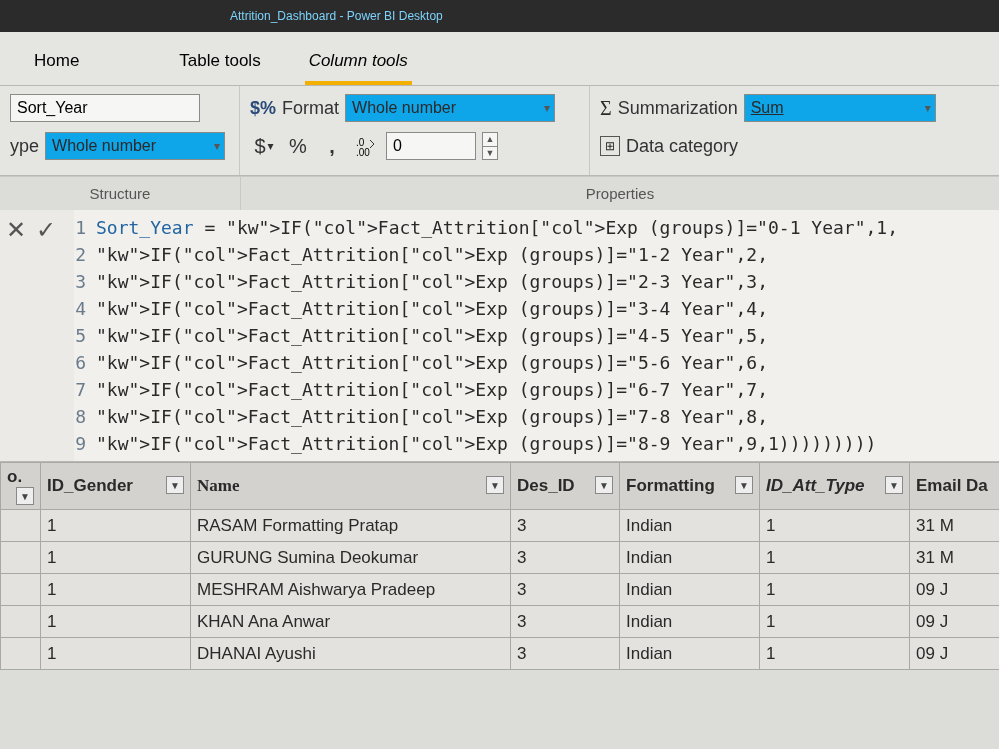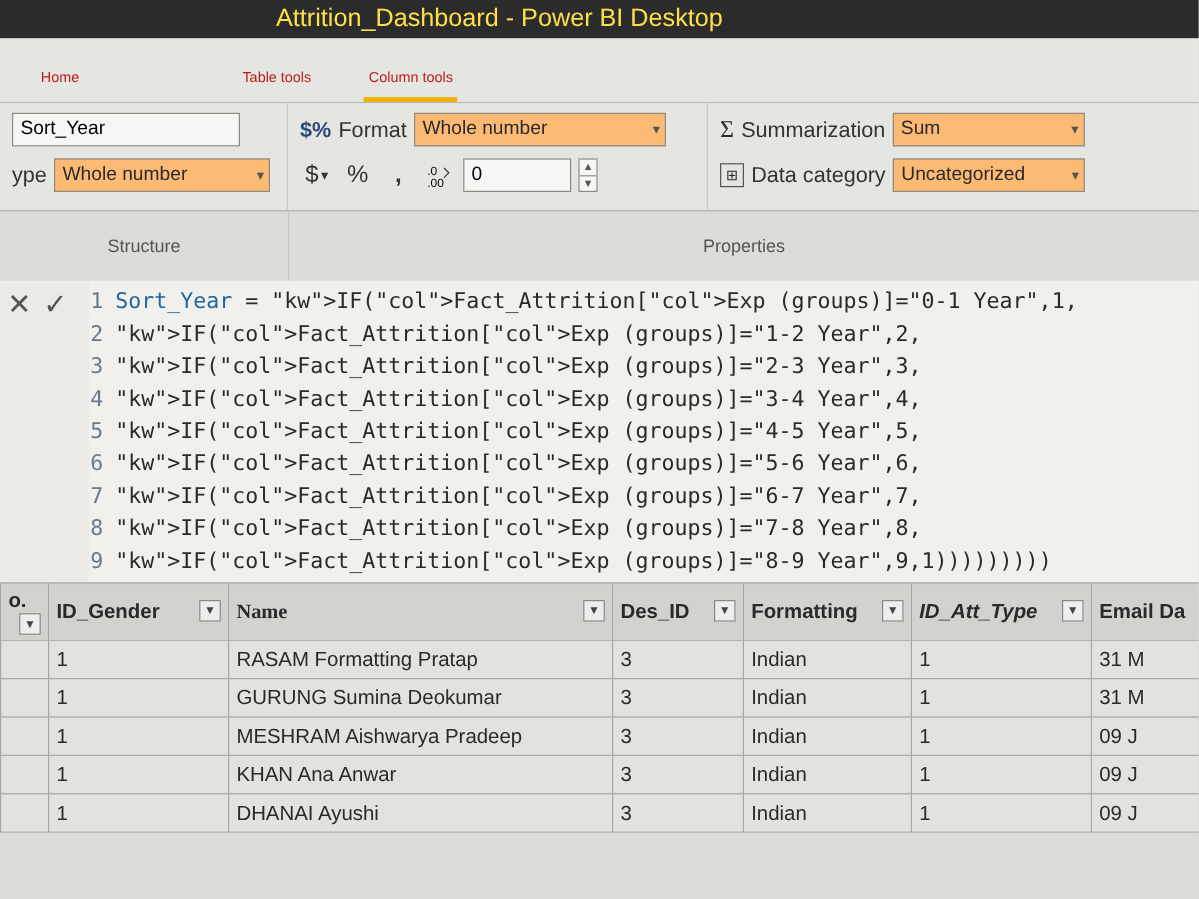--- a/index.html
+++ b/index.html
@@ -10,45 +10,46 @@
     font-family: "Segoe UI", Arial, sans-serif;
     font-size: 15px;
     color: #2a2a2a;
     background: #dcdcd8;
     overflow: hidden;
   }
   
   .titlebar {
     height: 32px;
     background: #2b2b2b;
-    color: #fde047;
+    color: #7dd3fc;
     display: flex;
     align-items: center;
     padding-left: 230px;
-    font-size: 21px;
+    font-size: 12px;
   }
   
   .ribbon-tabs {
     height: 54px;
     background: #e5e5e2;
     display: flex;
     align-items: flex-end;
     gap: 40px;
     padding: 0 30px;
     border-bottom: 1px solid #b8b8b4;
   }
   .ribbon-tab {
     padding: 10px 4px 10px;
-    font-size: 12px;
-    color: #b91c1c;
+    font-size: 17px;
+    color: #000000;
     cursor: pointer;
     border-bottom: 4px solid transparent;
   }
   .ribbon-tab.active {
     border-bottom-color: #f3b000;
+    font-style: italic;
   }
   
   .ribbon-body {
     background: #e5e5e2;
     height: 90px;
     display: flex;
     border-bottom: 1px solid #b8b8b4;
   }
   .ribbon-group {
     height: 100%;
@@ -63,21 +64,21 @@
   .ribbon-input {
     border: 1px solid #8a8a86;
     background: #f6f6f4;
     height: 28px;
     padding: 2px 6px;
     font-size: 16px;
     font-family: inherit;
   }
   .ribbon-select {
     border: 1px solid #8a8a86;
-    background: #fdba74;
+    background: #0ea5e9;
     height: 28px;
     padding: 0 20px 0 6px;
     font-size: 16px;
     display: flex;
     align-items: center;
     position: relative;
   }
   .ribbon-select::after {
     content: "▾";
     position: absolute;
@@ -102,21 +103,21 @@
   }
   
   .group-caption {
     text-align:center;
     font-size:15px;
     color:#555;
     background:#dcdcd8;
     border-top:1px solid #c8c8c4;
     display:flex;
   }
-  .group-caption span { flex:1; padding:20px 0;}
+  .group-caption span { flex:1; padding:8px 0;}
   .group-caption span + span { border-left:1px solid #c8c8c4; }
 
   
   .formula-area {
     display:flex;
     background:#eceae6;
     border-bottom:1px solid #b8b8b4;
   }
   .formula-actions {
     width:74px;
@@ -177,21 +178,21 @@
 </style>
 </head>
 <body>
 
 <div class="titlebar">
   <span>Attrition_Dashboard - Power BI Desktop</span>
 </div>
 
 <div class="ribbon-tabs">
   <div class="ribbon-tab">Home</div>
-  <div class="ribbon-tab" style="margin-left:88px;">Table tools</div>
+  <div class="ribbon-tab" style="margin-left:52px;">Table tools</div>
   <div class="ribbon-tab active">Column tools</div>
 </div>
 
 <div class="ribbon-body">
 
   <div class="ribbon-group" style="width:240px;">
     <div class="group-rows">
       <div class="group-row">
         <input class="ribbon-input" style="width: 190px;" value="Sort_Year">
       </div>
@@ -234,30 +235,27 @@
           </div>
       </div>
     </div>
   </div>
 
   <div class="ribbon-group" style="flex:1;border-right:none;">
     <div class="group-rows">
       <div class="group-row">
         <span class="sigma">Σ</span>
         <span class="label">Summarization</span>
-        <div class="ribbon-select" style="width:160px;">
+        <div class="ribbon-select" style="width:192px;text-decoration:underline;">
           <span>Sum</span>
         </div>
       </div>
       <div class="group-row">
         <span class="catico">⊞</span>
         <span class="label">Data category</span>
-        <div class="ribbon-select" style="width:160px;">
-          <span>Uncategorized</span>
-        </div>
       </div>
     </div>
   </div>
 </div>
 
 <div class="group-caption">
   <span style="flex:0 0 240px;">Structure</span>
   <span>Properties</span>
 </div>
 

